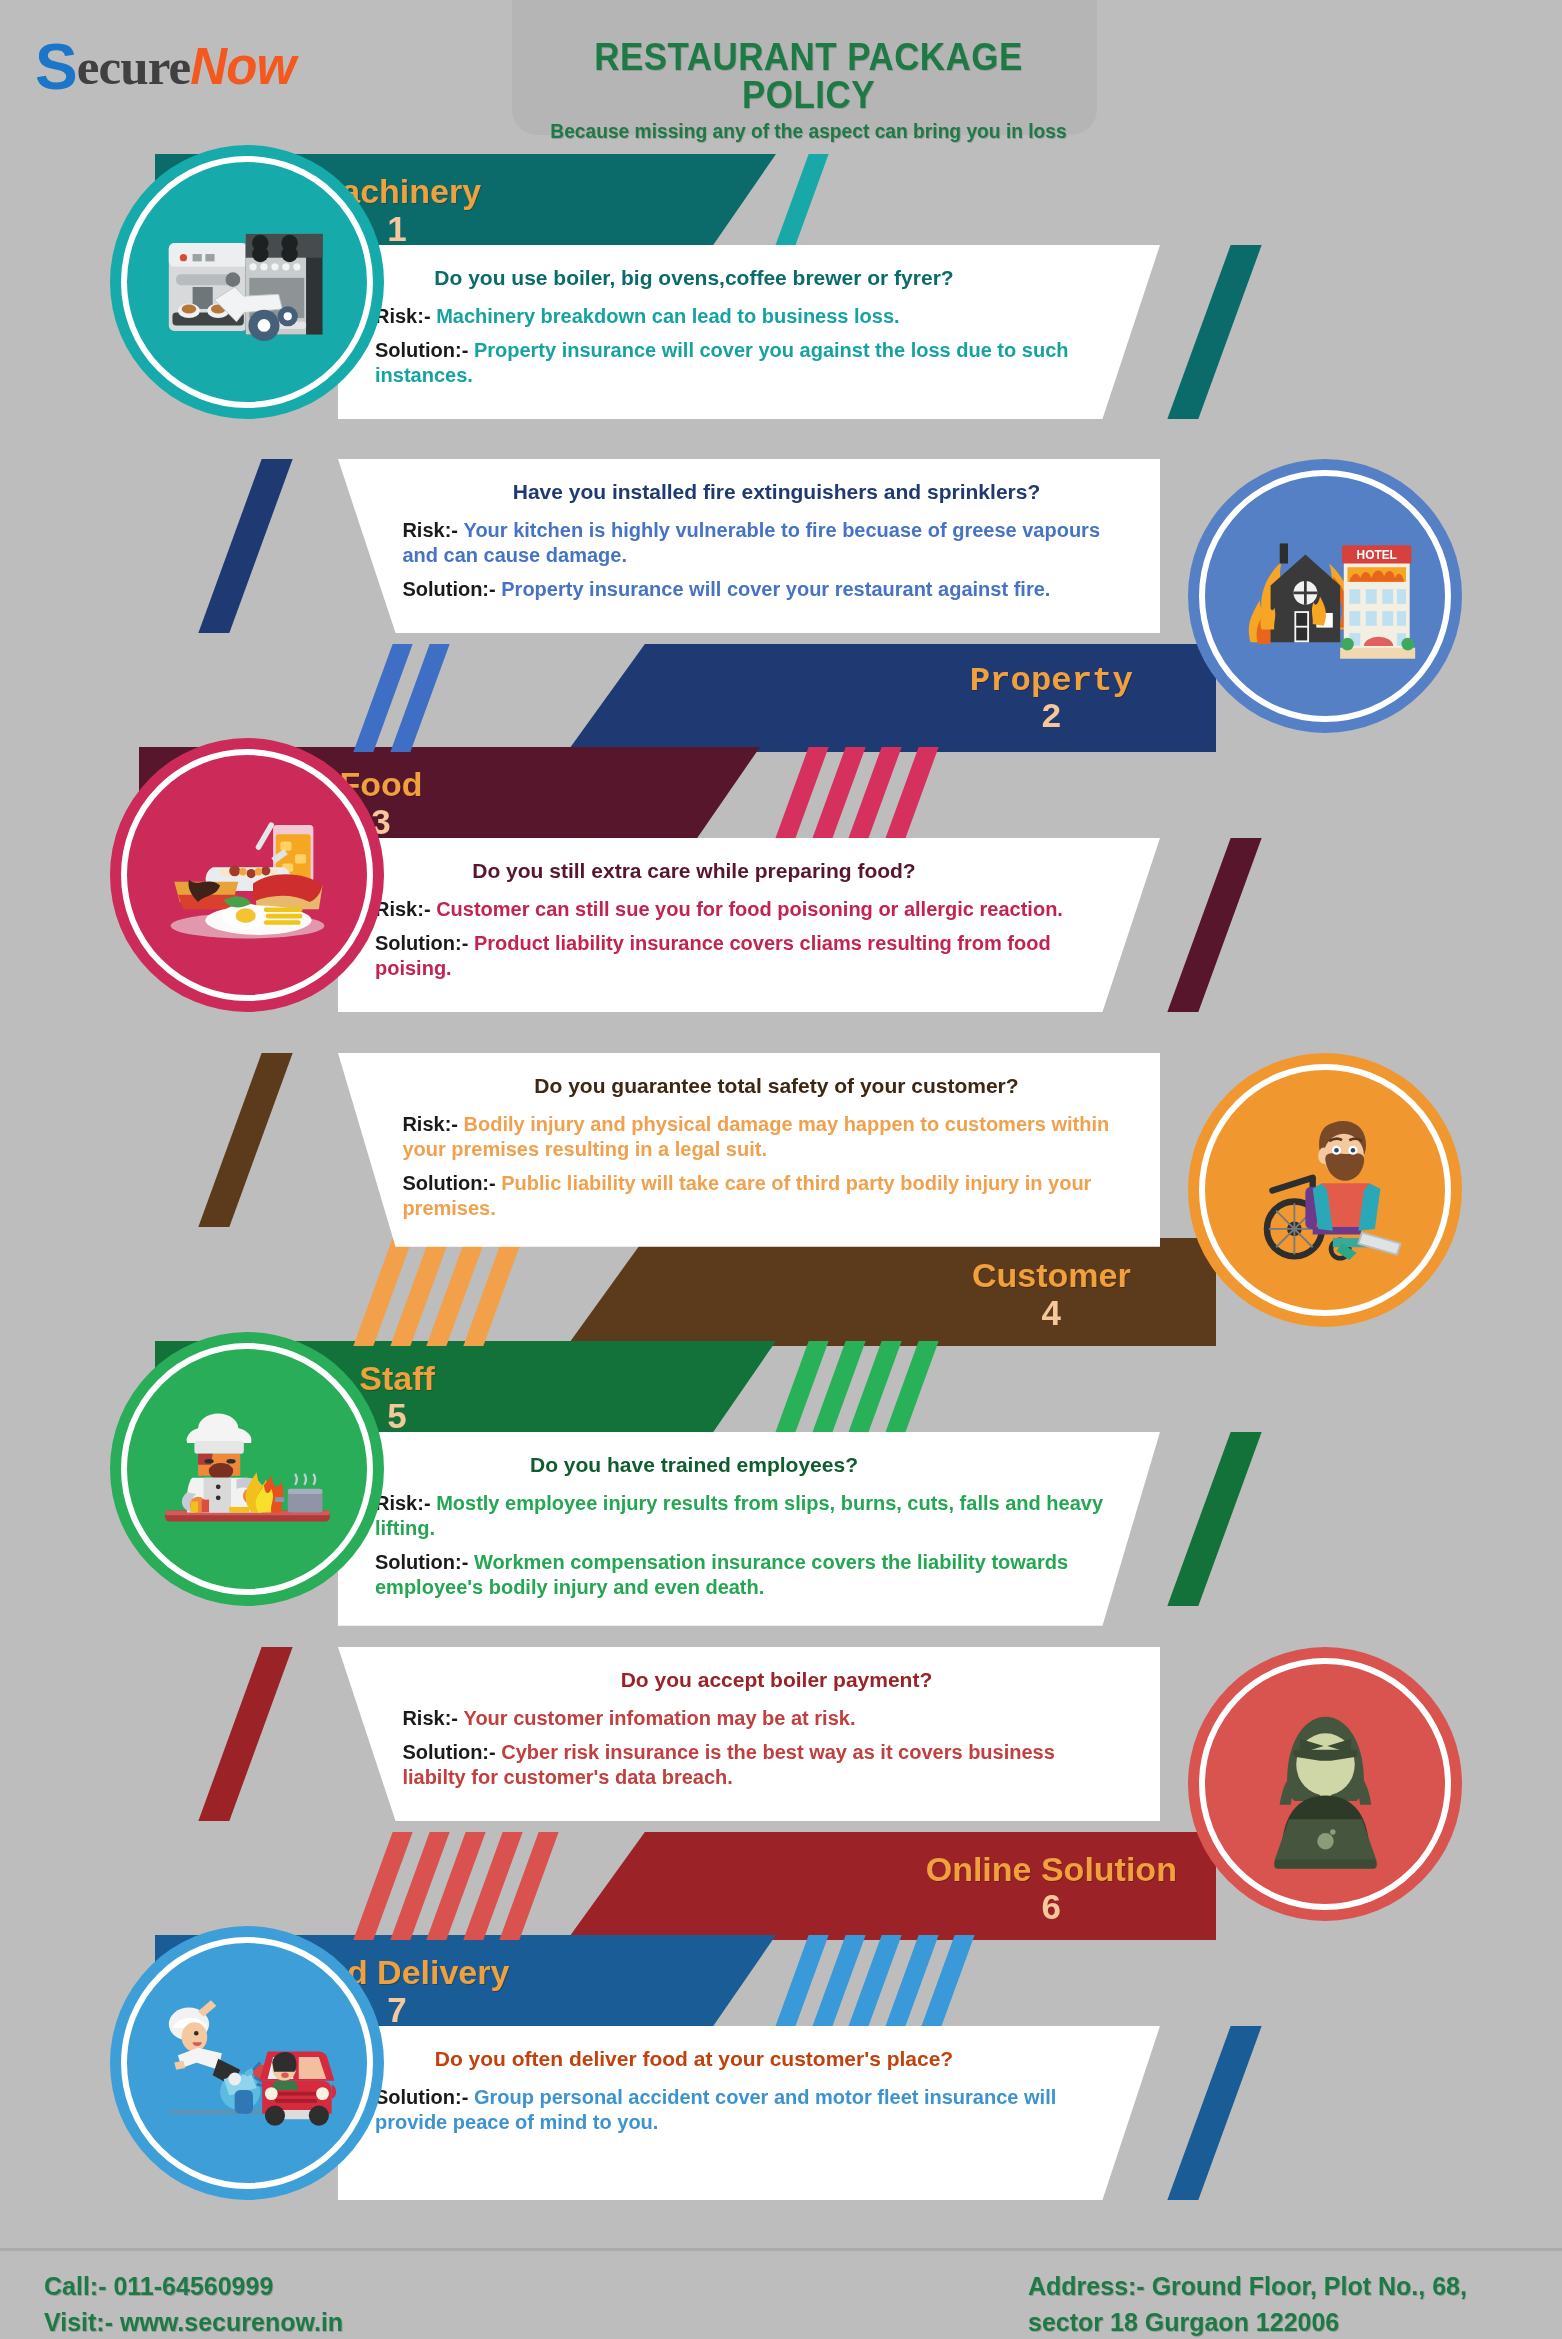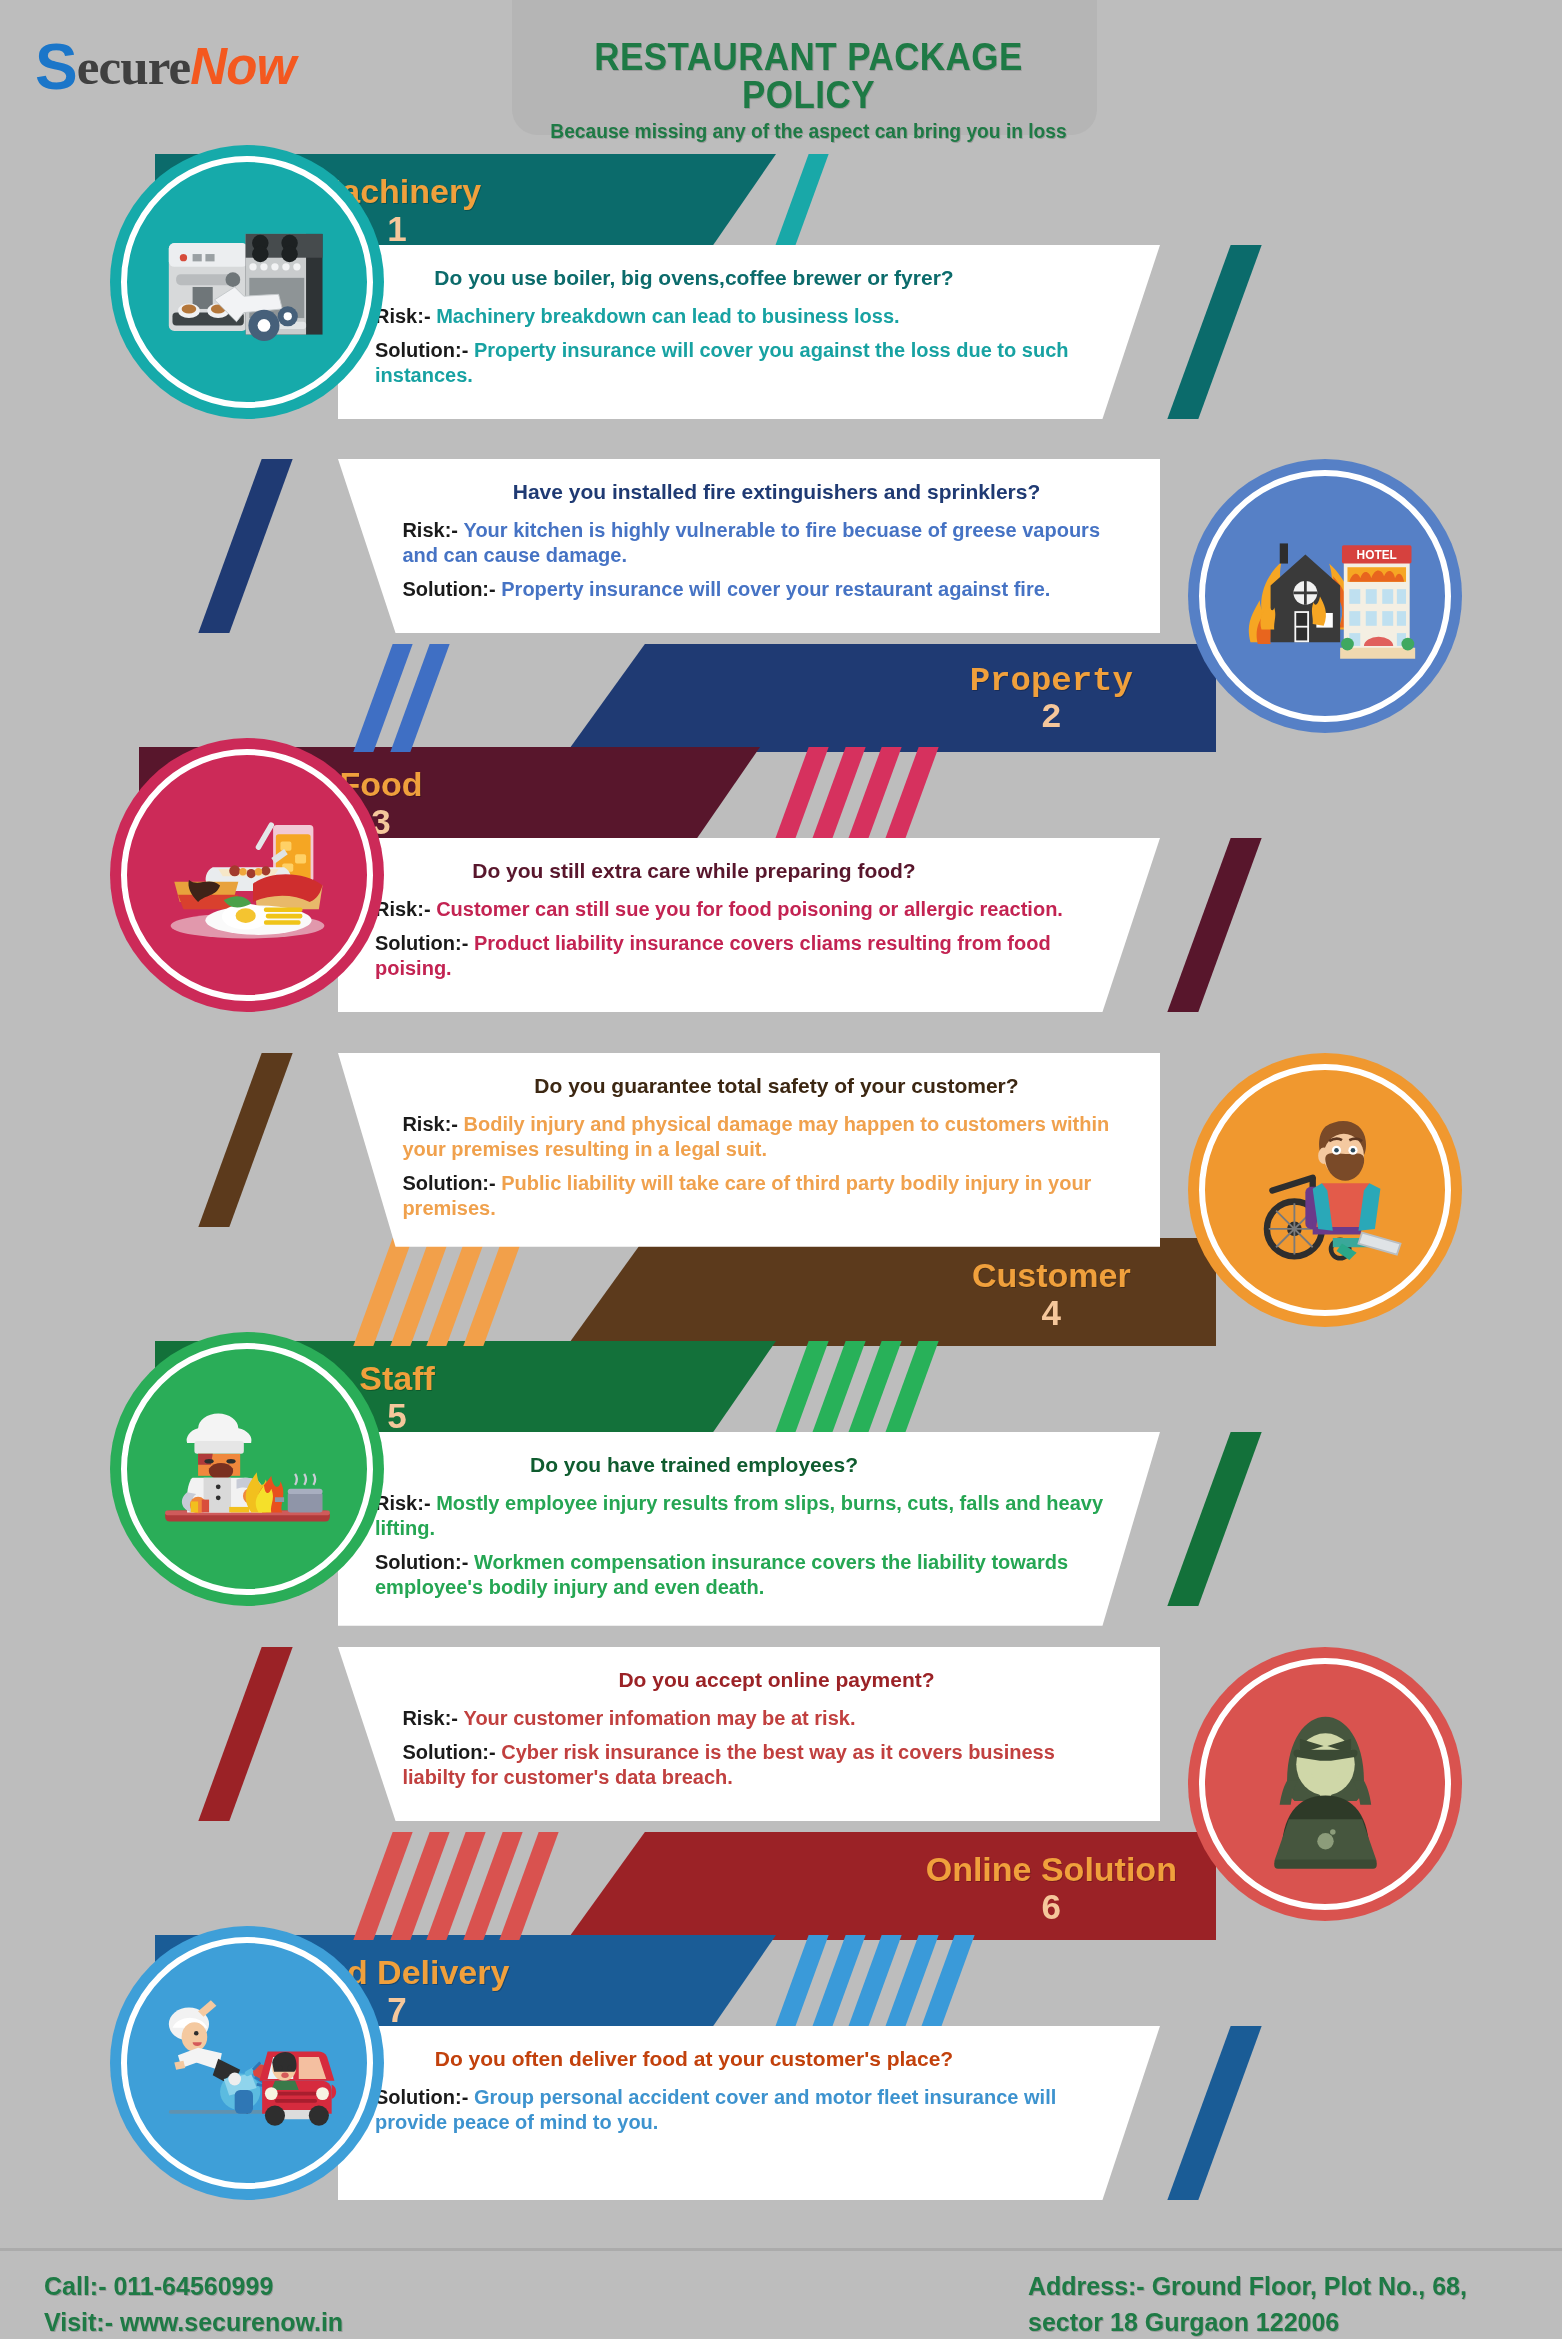--- a/index.html
+++ b/index.html
@@ -526,21 +526,21 @@
           </div>
         </div>
         <div class="stripes" style="left: 373px; top: 194px;">
           <div class="stripe" style="left: 0px; background: rgb(217, 82, 79);"></div>
           <div class="stripe" style="left: 37px; background: rgb(217, 82, 79);"></div>
           <div class="stripe" style="left: 73px; background: rgb(217, 82, 79);"></div>
           <div class="stripe" style="left: 110px; background: rgb(217, 82, 79);"></div>
           <div class="stripe" style="left: 146px; background: rgb(217, 82, 79);"></div>
         </div>
         <div class="card" style="top: 9.1px; left: 338px; width: 822px; min-height: 174px; clip-path: polygon(0px 0px, 100% 0px, 100% 100%, 7% 100%);">
-          <div class="q q-center" style="color: rgb(155, 34, 38); padding-left: 55px; padding-right: 0px;">Do you accept online payment?</div>
+          <div class="q q-center" style="color: rgb(155, 34, 38); padding-left: 55px; padding-right: 0px;">Do you accept boiler payment?</div>
           <div class="rs" style="padding-left: 27.4px;"><b>Risk:-</b> <span style="color: rgb(193, 64, 63);">Your customer infomation may be at risk.</span></div>
           <div class="rs" style="padding-left: 27.4px;"><b>Solution:-</b> <span style="color: rgb(193, 64, 63);">Cyber risk insurance is the best way as it covers business liabilty for customer's data breach.</span></div>
         </div>
         <div class="side-bar" style="background: rgb(155, 34, 38); top: 9.1px; height: 174px; left: 230px;"></div>
         <div class="circle circle-right" style="background: rgb(217, 83, 79); top: 9.1px;">
           <div class="circ-art">
       <svg viewBox="0 0 200 200" width="183" height="183">
         <path d="M58 96 c0 -44 20 -70 42 -70 s42 26 42 70 c0 16 -8 22 -8 22 H66 s-8 -6 -8 -22z" fill="#46563e"></path>
         <ellipse cx="100" cy="78" rx="32" ry="34" fill="#cfd7a8"></ellipse>
         <path d="M68 62 l64 0 c4 0 4 6 0 8 l-26 4 -12 0 -26 -4 c-4 -2 -4 -8 0 -8z" fill="#3b4a34"></path>

